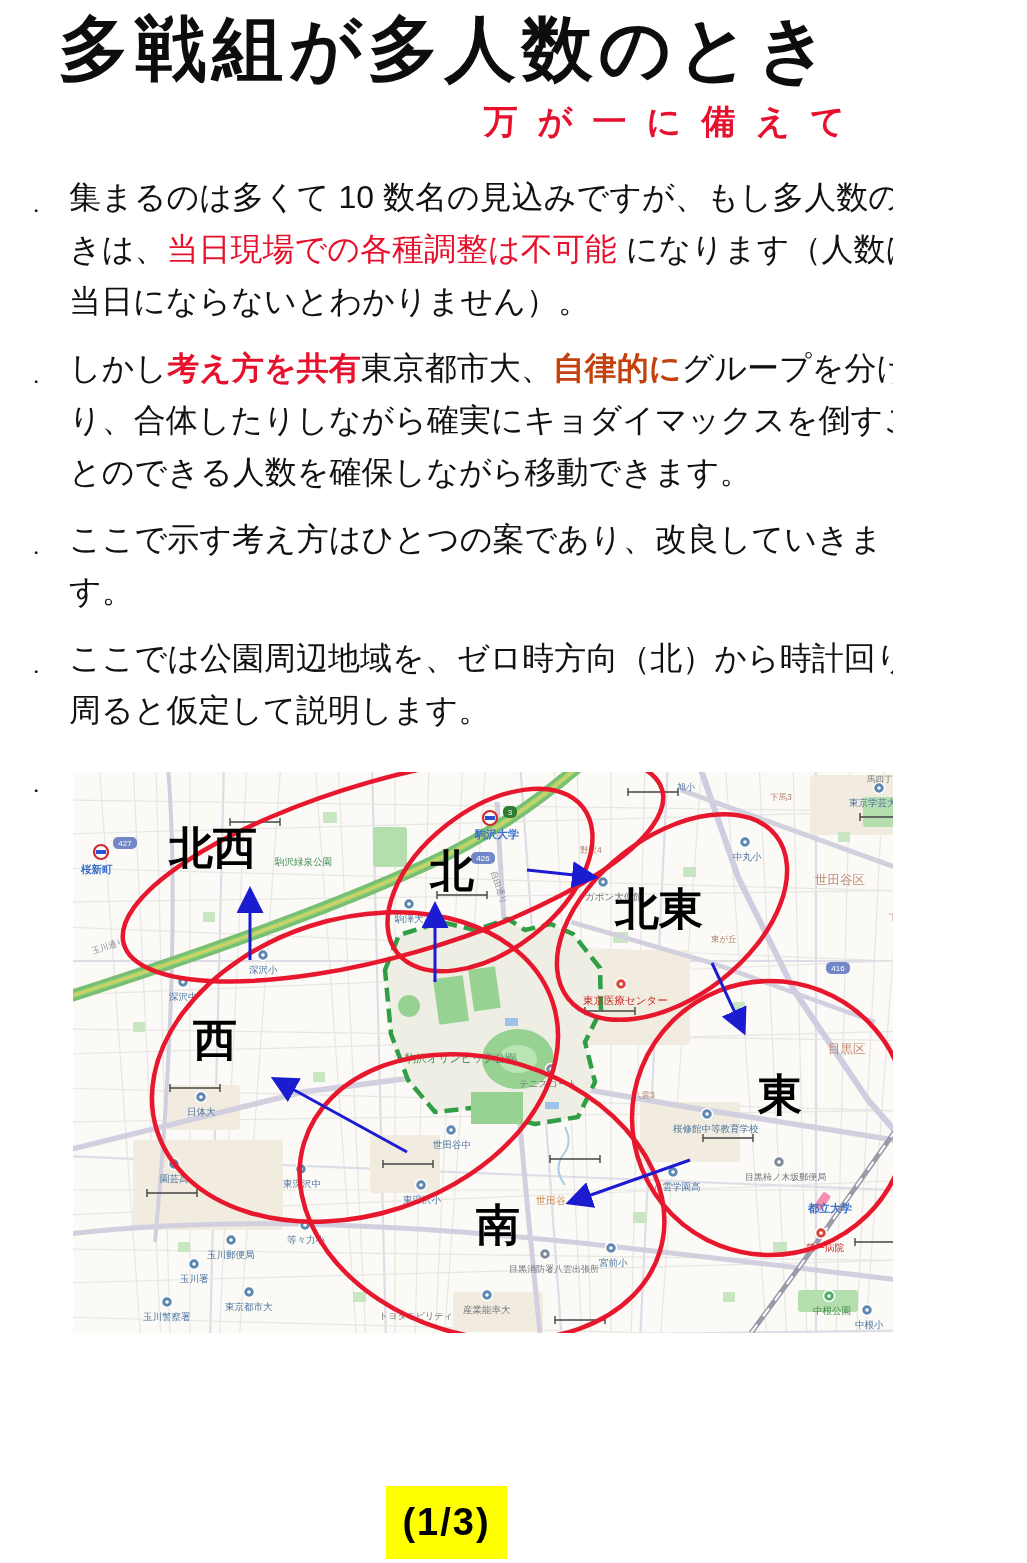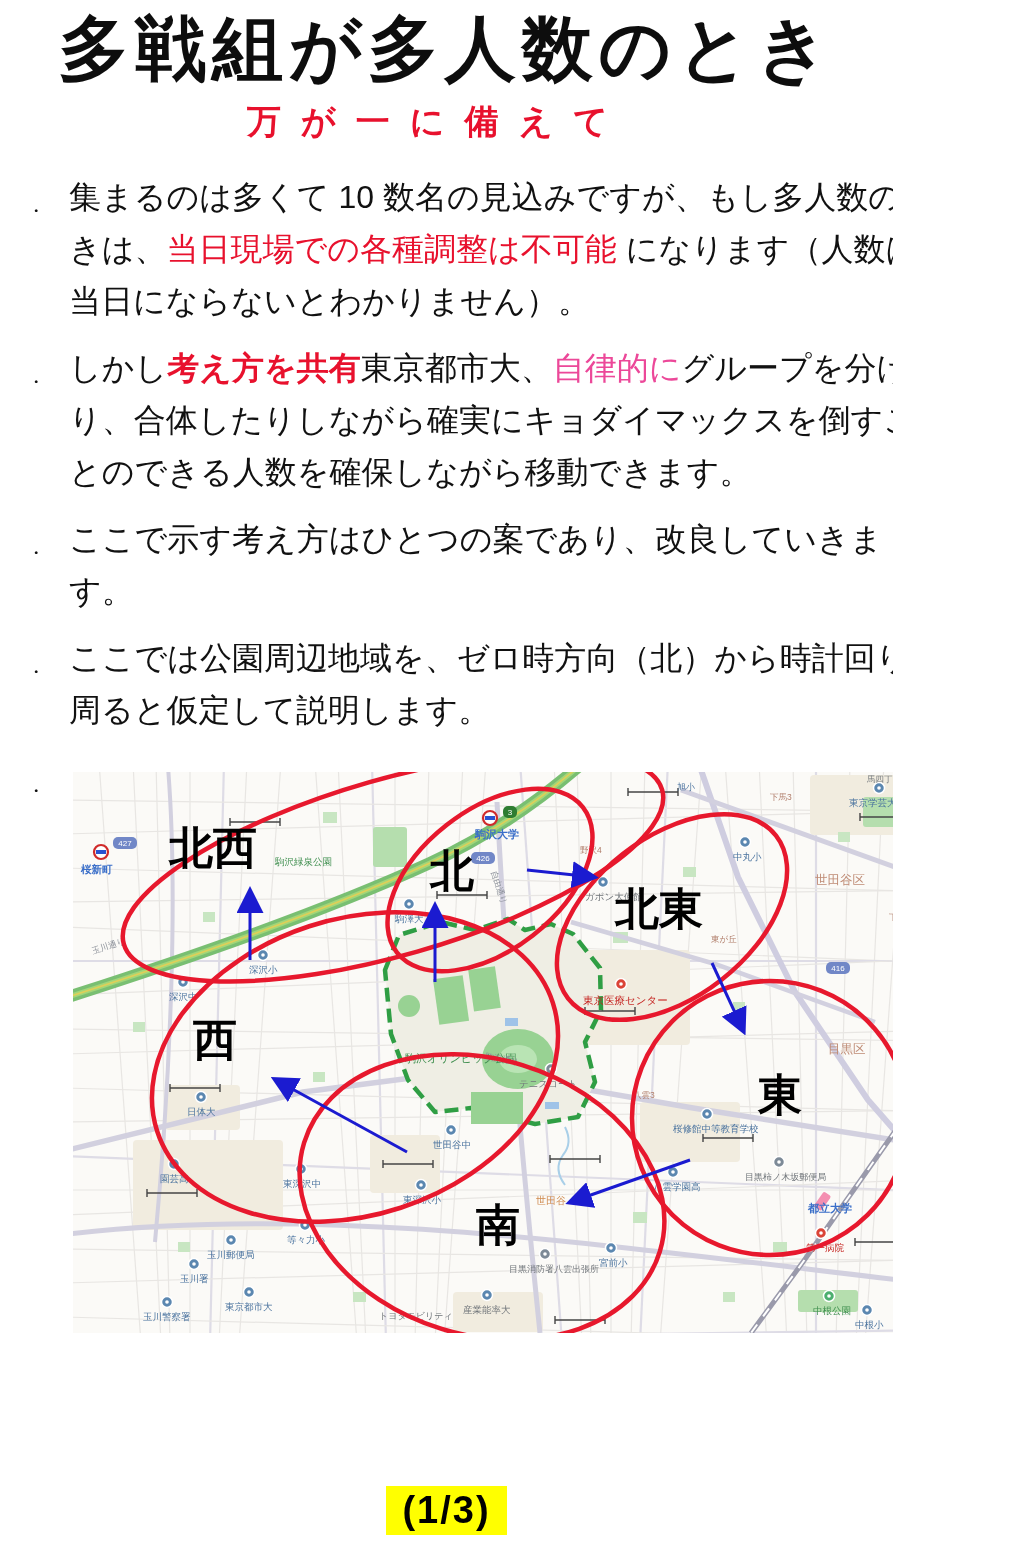--- a/index.html
+++ b/index.html
@@ -1,35 +1,35 @@
 <!DOCTYPE html>
 <html><head>
 <meta charset="utf-8">
 <style>
   html,body{margin:0;padding:0;background:#fff;}
   .page{position:relative;width:893px;height:1563px;background:#fff;overflow:hidden;
         font-family:"Liberation Sans","DejaVu Sans",sans-serif;}
   .title{margin:6px 0 0 0;text-align:center;font-size:71px;font-weight:900;color:#0d0d0d;
          letter-spacing:6px;line-height:1.2;}
-  .subtitle{margin:8px 18px 0 0;text-align:center;font-size:34px;font-weight:600;color:#e8112d;
+  .subtitle{margin:8px 28px 0 0;text-align:right;font-size:34px;font-weight:600;color:#e8112d;
             letter-spacing:20px;}
   ul.bullets{list-style:none;margin:26px 0 0 25px;padding:0;width:922px;}
   ul.bullets li{position:relative;padding-left:44px;margin-bottom:15px;
                 font-size:32px;line-height:52px;color:#111;}
   ul.bullets li .marker{position:absolute;left:2px;top:14px;font-size:18px;color:#111;}
   .seg-k{color:#111;}
   .seg-r{color:#e8112d;text-align:center;}
   .seg-rb{color:#e8112d;font-weight:bold;}
-  .seg-bb{color:#ec4899;font-weight:normal;}
+  .seg-bb{color:#c2410c;font-weight:bold;}
   .map-wrap{position:relative;margin:36px 0 0 73px;width:858px;height:561px;overflow:hidden;
             background:#fbfaf7;}
   .map-wrap svg{display:block;}
   .pagenum-row{position:absolute;left:0;top:1486px;width:100%;text-align:center;}
   .pagenum{display:inline-block;background:#ffff00;color:#000;font-size:38px;font-weight:bold;
-           padding:3px 16px;letter-spacing:2px;}
+           padding:15px 16px;letter-spacing:2px;}
   
   text.ml{font-family:"Liberation Sans","DejaVu Sans",sans-serif;}
   .lc-station{fill:#3b6fc9;font-weight:bold;}
   .lc-blue{fill:#49729e;}
   .lc-gray{fill:#70757a;}
   .lc-red{fill:#c5221f;}
   .lc-green{fill:#3e8e4e;}
   .lc-ward{fill:#bf8b75;}
   .lc-orange{fill:#cf8a4e;}
   .lc-chome{fill:#b07d6a;}

